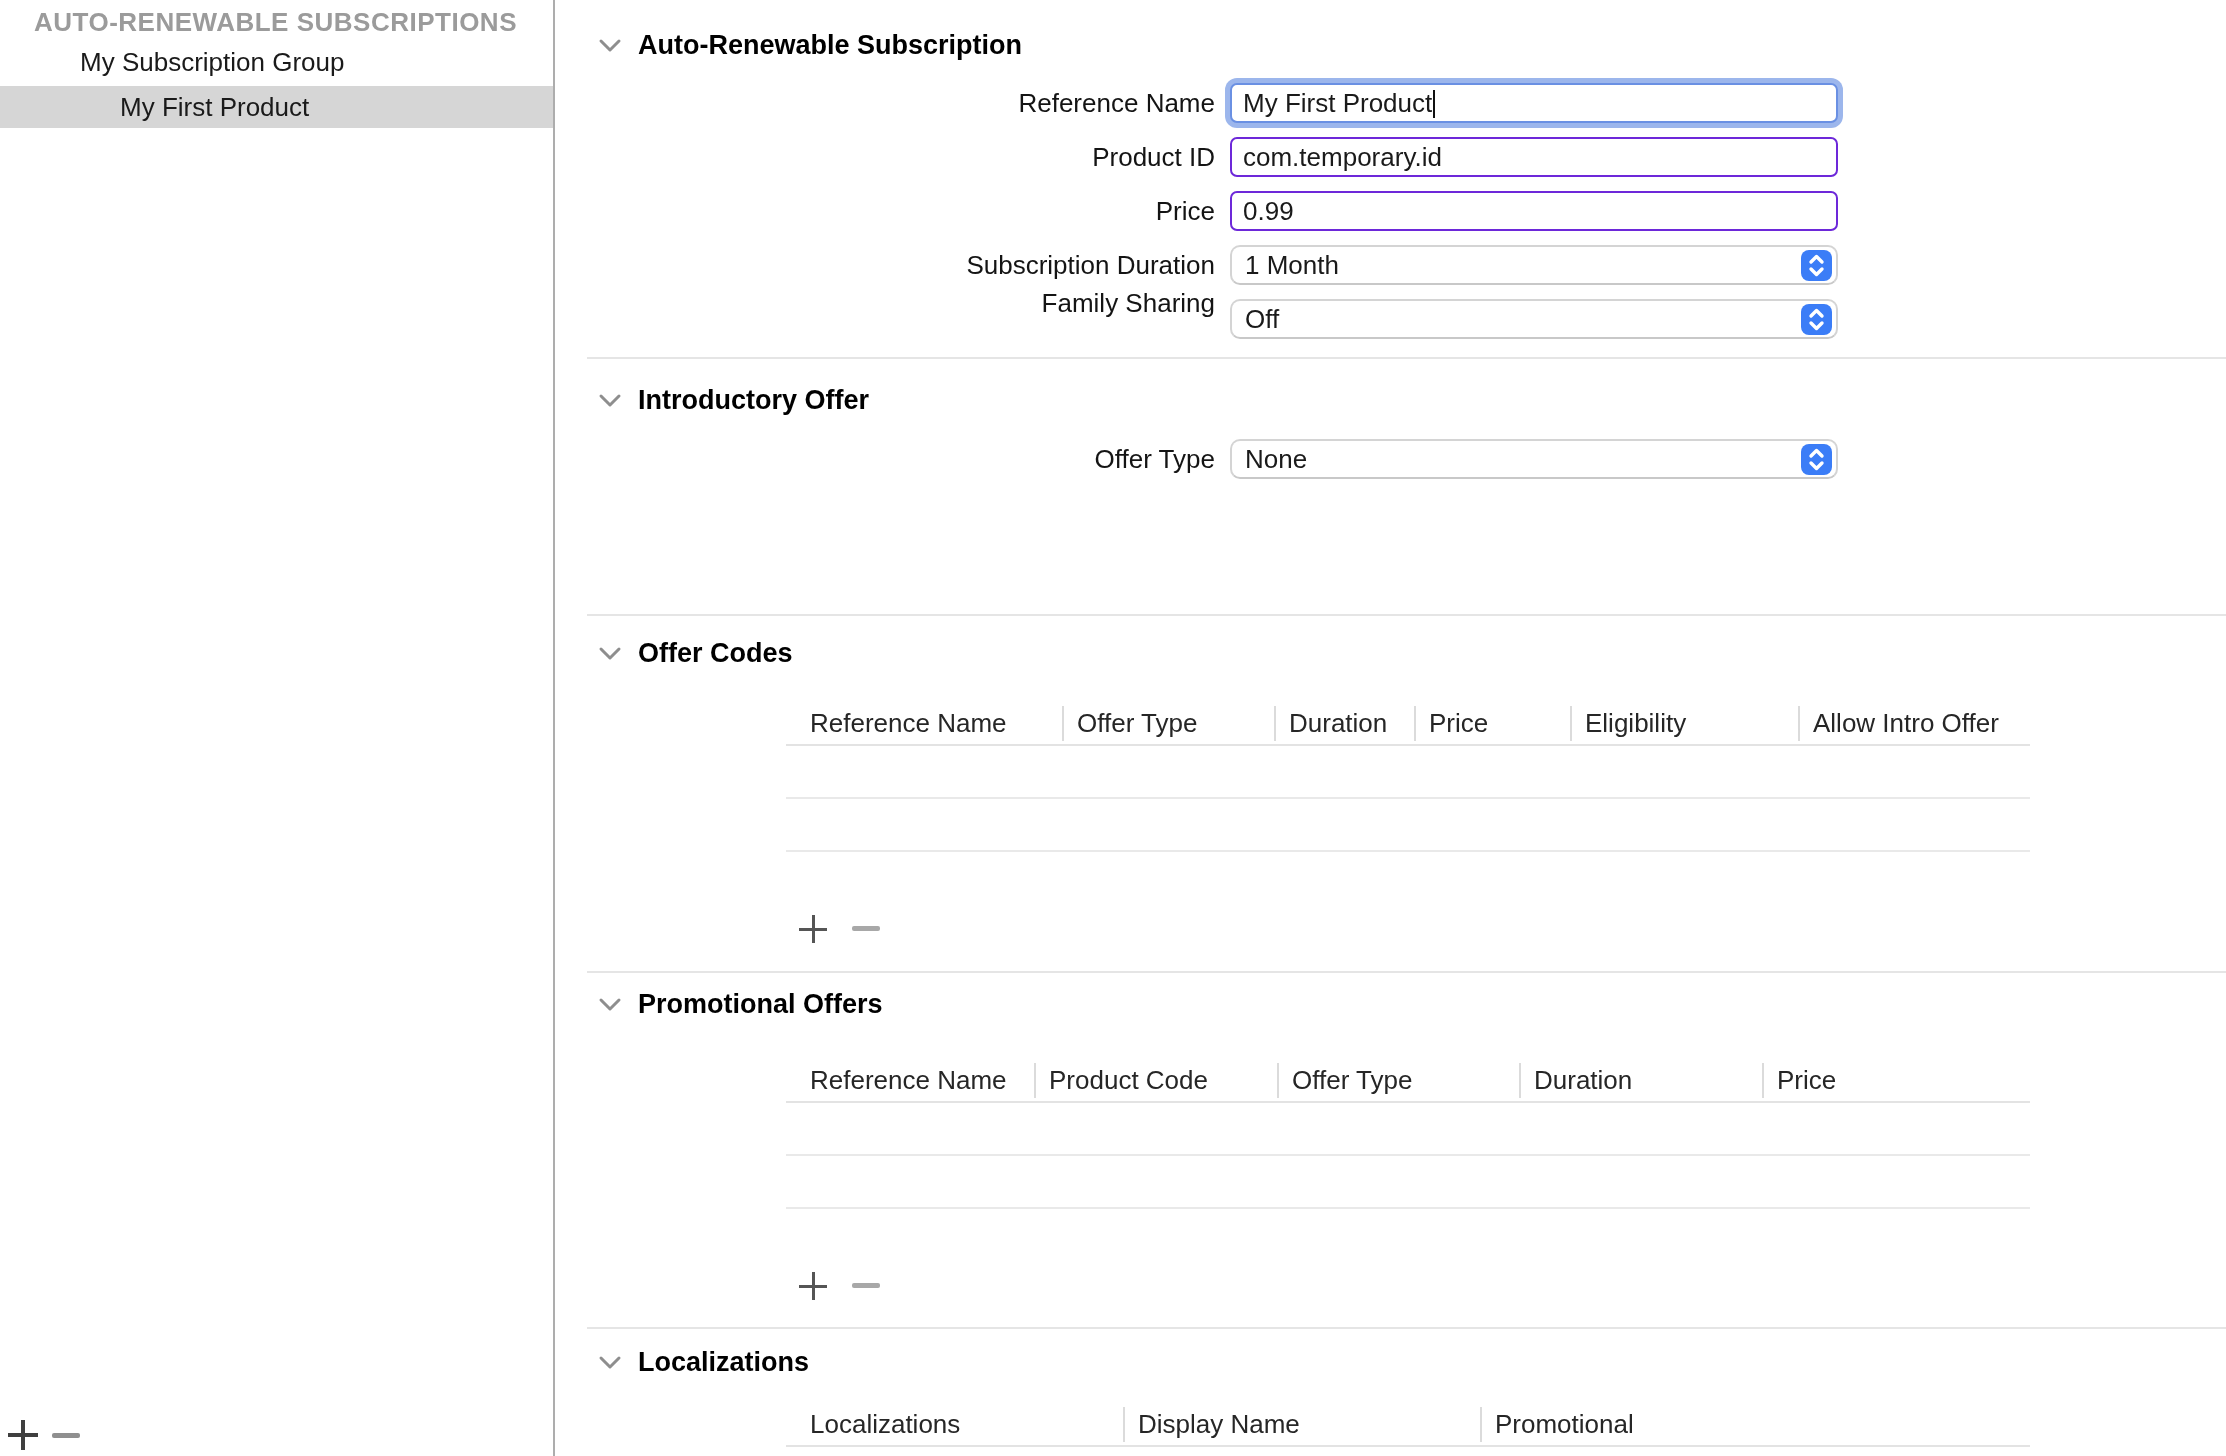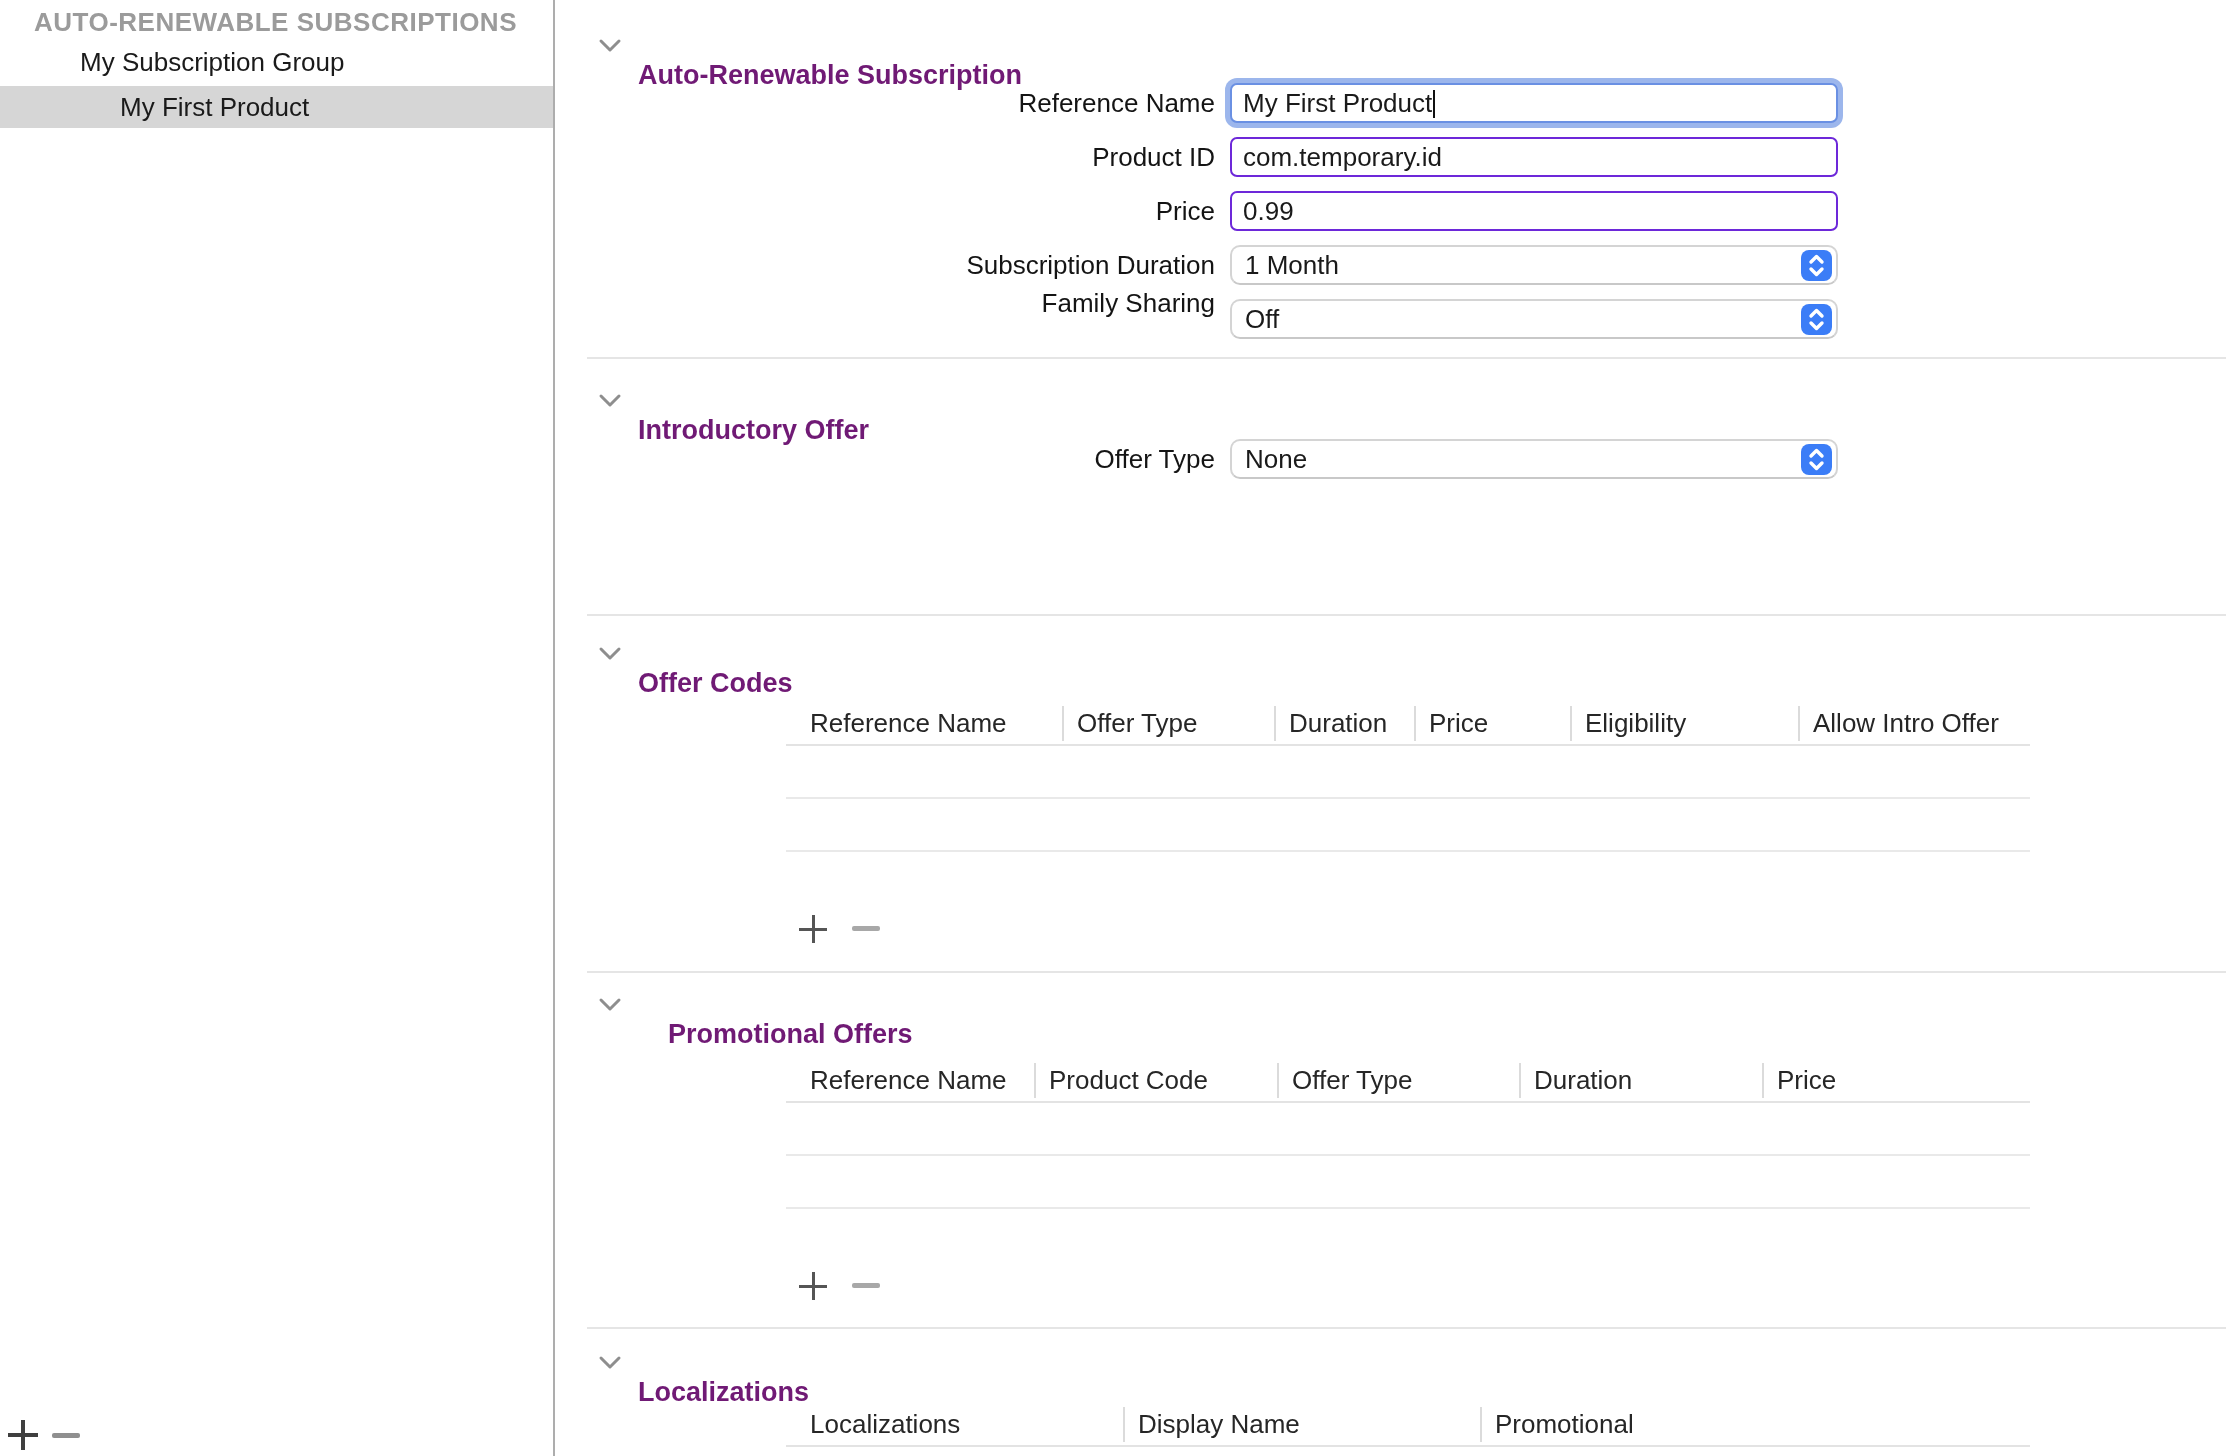--- a/index.html
+++ b/index.html
@@ -22,21 +22,21 @@
   .plus .h { position:absolute; top:50%; left:0; height:3px; width:100%; margin-top:-1.5px; }
   .minusbar { display:block; }
 
   #sb-plus { left:8px; top:1420px; width:30px; height:30px; }
   #sb-plus .v, #sb-plus .h { background:#3f3f3f; }
   #sb-plus .v { width:4px; margin-left:-2px; }
   #sb-plus .h { height:4px; margin-top:-2px; }
   #sb-minus { left:52px; top:1433px; width:28px; height:5px; background:#8f8f8f; border-radius:2px; }
 
   
-  .sec-title { font-size:27px; font-weight:bold; color:#701a75; line-height:40px;margin-top:30px; }
+  .sec-title { font-size:27px; font-weight:bold; color:#000000; line-height:40px; }
   .chev { width:24px; height:17px; }
   .chev svg { display:block; }
 
   .divider { left:587px; width:1639px; height:2px; background:#e5e5e5; }
 
   
   .flabel { left:600px; width:615px; line-height:40px; font-size:26px; text-align:right; color:#141414; }
   .field  { left:1230px; width:608px; height:40px; background:#fff; border:2px solid #6d28d9;
             border-radius:7px; font-size:26px; line-height:36px; padding-left:11px;
             white-space:nowrap; overflow:hidden; }
@@ -180,21 +180,21 @@
 </div>
 <div class="abs tbl-minus" style="left:852px; top:926px;"></div>
 
 <div class="abs divider" style="top:971px;"></div>
 
 <div class="abs chev" style="left:598px; top:996px;">
   <svg width="24" height="17" viewBox="0 0 24 17">
       <polyline points="3,4 12,13 21,4" fill="none" stroke="#8e8e8e" stroke-width="3" stroke-linecap="round" stroke-linejoin="round"></polyline>
     </svg>
 </div>
-<div class="abs sec-title" style="left:668px; top:984px;">Promotional Offers</div>
+<div class="abs sec-title" style="left:638px; top:984px;">Promotional Offers</div>
 
 <div class="abs tbl" style="top:1060px;">
   <div class="thead">
     <div class="cell po1">Reference Name</div>
     <div class="cell po2">Product Code</div>
     <div class="cell po3">Offer Type</div>
     <div class="cell po4">Duration</div>
     <div class="cell po5">Price</div>
   </div>
   <div class="trow"></div>

